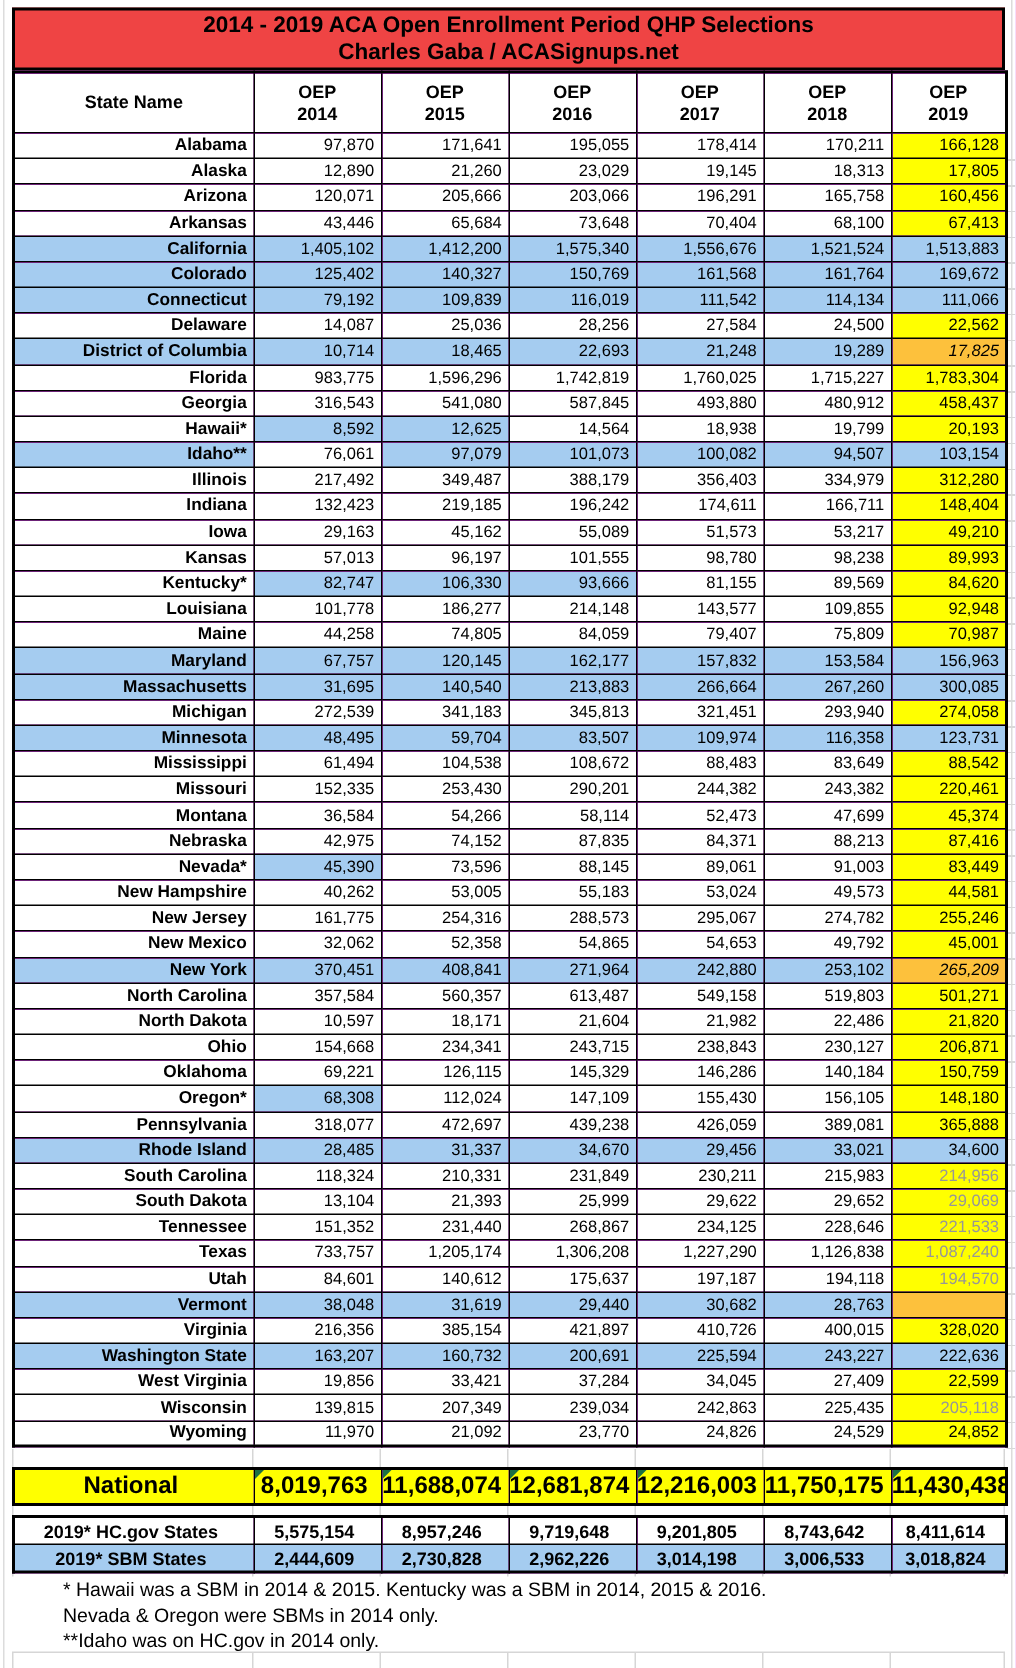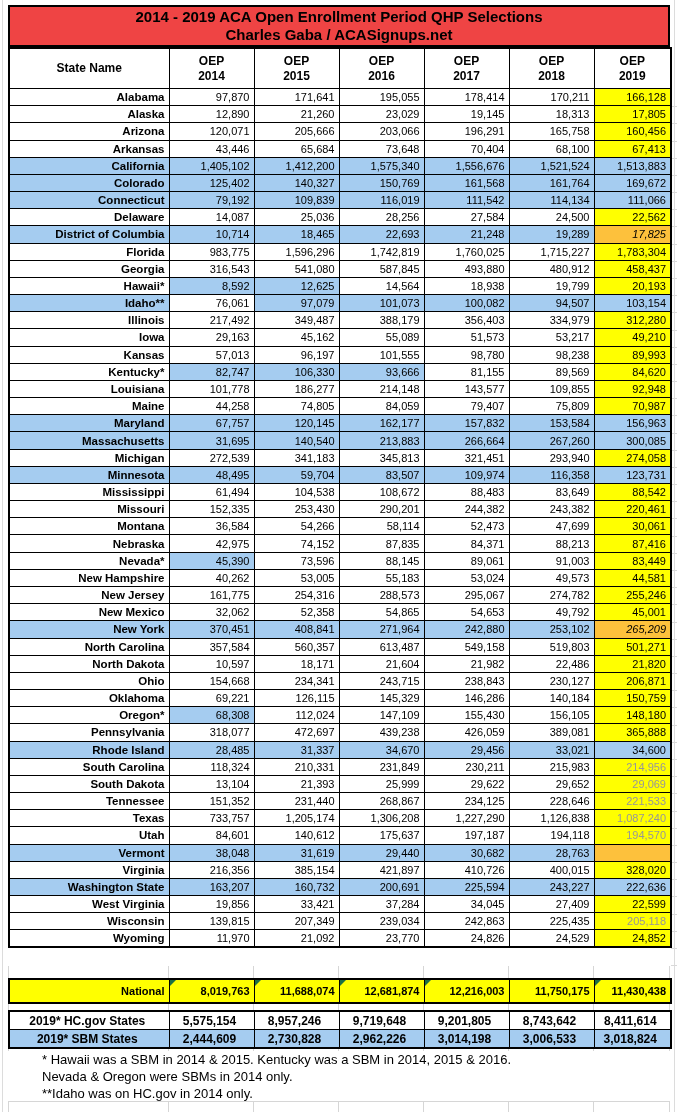--- a/index.html
+++ b/index.html
@@ -36,21 +36,21 @@
   td.n{font-weight:bold;font-size:11.5px;text-align:right;padding-right:4px;vertical-align:middle;}
   td.v{font-size:11px;text-align:right;padding-right:4px;vertical-align:middle;}
   td.v19{font-weight:normal;}
   .gray{color:#979797;}
   .it{font-style:italic;}
   .f-white{background:var(--white,#fff);}
   .f-blue{background:var(--blue,#a5ccf0);}
   .f-yellow{background:var(--yellow,#ffff00);}
   .f-orange{background:var(--orange,#fdc13c);}
   .nat-table{position:absolute;left:8px;top:978px;width:662px;border:2px solid #000;}
-  .nat-table td{border:1px solid #000;height:22px;font-size:11px;font-weight:bold;text-align:right;
+  .nat-table td{border:1px solid #000;height:22px;font-size:16px;font-weight:bold;text-align:center;
     padding:0 4px 0 0;white-space:nowrap;overflow:hidden;vertical-align:middle;position:relative;}
   .tri{position:absolute;left:0;top:0;width:0;height:0;border-top:6px solid #1d7044;border-right:6px solid transparent;}
   .tot-table{position:absolute;left:8px;top:1010px;width:662px;border:2px solid #000;}
   .tot-table td{border:1px solid #000;height:17px;font-size:12px;font-weight:bold;text-align:center;
     padding:0 4px 0 0;white-space:nowrap;overflow:hidden;vertical-align:middle;}
   .footnotes{position:absolute;left:10px;top:1051px;font-size:13px;line-height:17px;font-weight:normal;margin-left:32px;}
 </style>
 </head>
 <body>
 
@@ -229,20 +229,29 @@
         <tr class="r">
           <td class="n f-white">Illinois</td>
           <td class="v f-white">217,492</td>
           <td class="v f-white">349,487</td>
           <td class="v f-white">388,179</td>
           <td class="v f-white">356,403</td>
           <td class="v f-white">334,979</td>
           <td class="v v19 f-yellow">312,280</td>
         </tr>
         <tr class="r">
+          <td class="n f-white">Indiana</td>
+          <td class="v f-white">132,423</td>
+          <td class="v f-white">219,185</td>
+          <td class="v f-white">196,242</td>
+          <td class="v f-white">174,611</td>
+          <td class="v f-white">166,711</td>
+          <td class="v v19 f-yellow">148,404</td>
+        </tr>
+        <tr class="r">
           <td class="n f-white">Iowa</td>
           <td class="v f-white">29,163</td>
           <td class="v f-white">45,162</td>
           <td class="v f-white">55,089</td>
           <td class="v f-white">51,573</td>
           <td class="v f-white">53,217</td>
           <td class="v v19 f-yellow">49,210</td>
         </tr>
         <tr class="r">
           <td class="n f-white">Kansas</td>
@@ -334,21 +343,21 @@
           <td class="v f-white">243,382</td>
           <td class="v v19 f-yellow">220,461</td>
         </tr>
         <tr class="r">
           <td class="n f-white">Montana</td>
           <td class="v f-white">36,584</td>
           <td class="v f-white">54,266</td>
           <td class="v f-white">58,114</td>
           <td class="v f-white">52,473</td>
           <td class="v f-white">47,699</td>
-          <td class="v v19 f-yellow">30,061</td>
+          <td class="v v19 f-yellow">45,374</td>
         </tr>
         <tr class="r">
           <td class="n f-white">Nebraska</td>
           <td class="v f-white">42,975</td>
           <td class="v f-white">74,152</td>
           <td class="v f-white">87,835</td>
           <td class="v f-white">84,371</td>
           <td class="v f-white">88,213</td>
           <td class="v v19 f-yellow">87,416</td>
         </tr>

